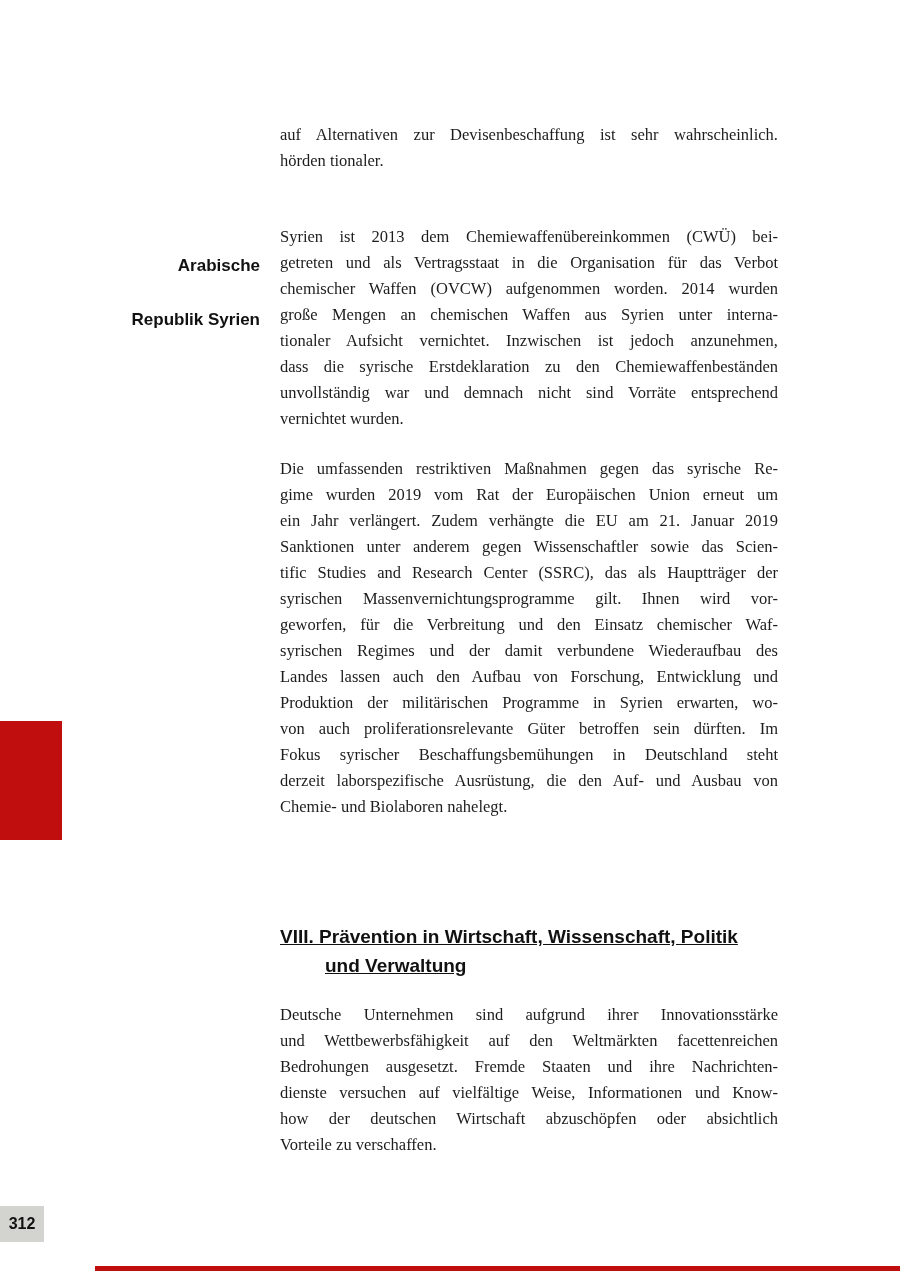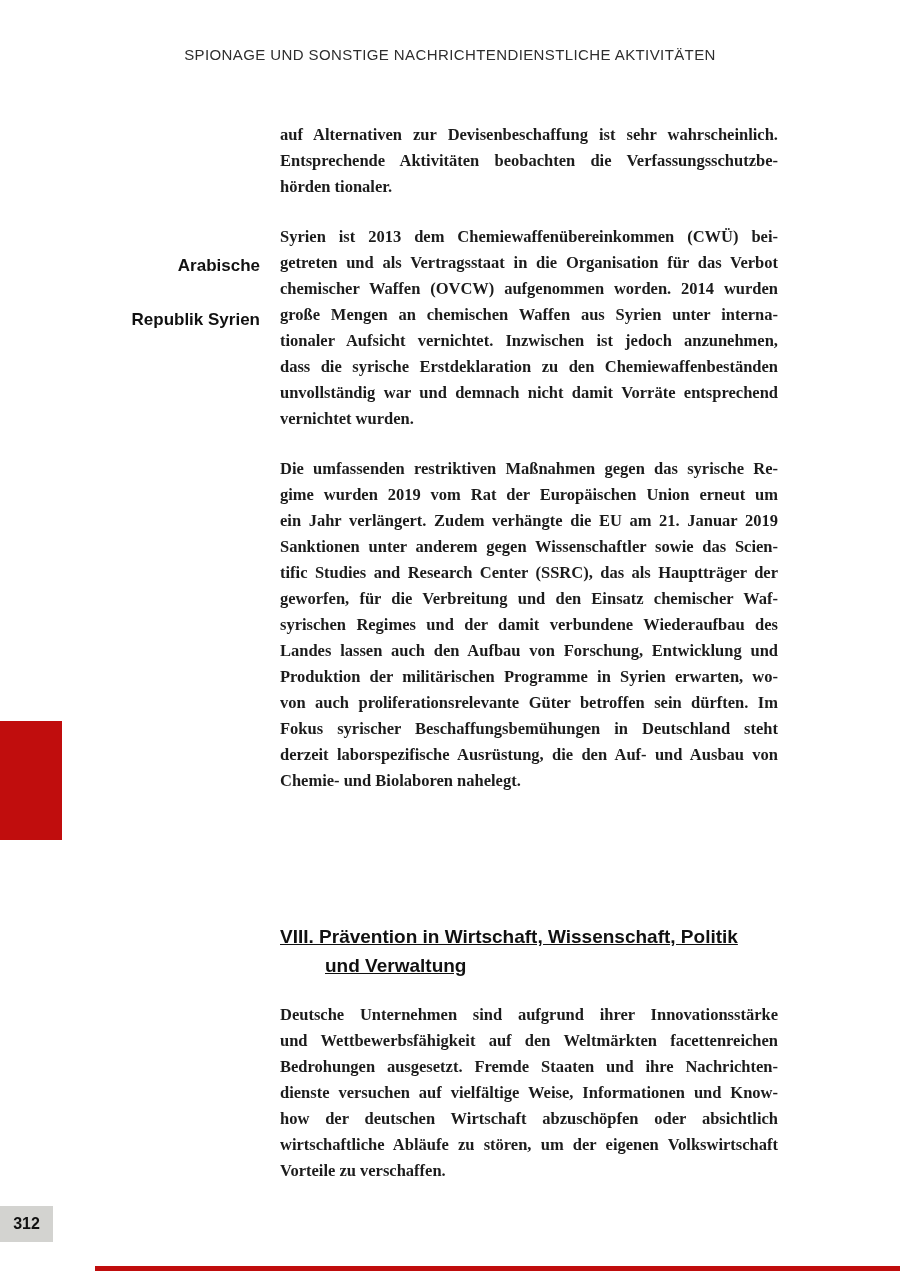--- a/index.html
+++ b/index.html
@@ -6,82 +6,81 @@
   .page{
     position:relative;width:900px;height:1276px;background:#ffffff;
     font-family:"Liberation Serif","DejaVu Serif",serif;color:#1c1c1c;overflow:hidden;
   }
   .running-header{
     position:absolute;top:46px;left:0;width:900px;text-align:center;
     font-family:"Liberation Sans","DejaVu Sans",sans-serif;
     font-size:15px;letter-spacing:0.4px;color:#2e2e2e;
   }
   .para{position:absolute;left:280px;width:498px;font-size:16.5px;line-height:26px;}
-  .tline{text-align:justify;text-align-last:justify;white-space:nowrap;height:26px;font-weight:bold;}
+  .tline{text-align:justify;text-align-last:justify;white-space:nowrap;height:26px;}
   .para .tline:last-child{text-align-last:left;}
   .para-1{top:122px;}
   .para-2{top:224px;}
   .para-3{top:456px;}
   .para-4{top:1002px;}
   .margin-label{
     position:absolute;top:225px;left:60px;width:200px;text-align:right;
     font-family:"Liberation Sans","DejaVu Sans",sans-serif;
     font-weight:bold;font-size:17px;line-height:26px;color:#111;
   }
   .margin-label .tline{text-align:right;text-align-last:right;white-space:nowrap;height:26px;margin-top:28px;}
   .section-heading{
     position:absolute;top:922px;left:280px;width:500px;
     font-family:"Liberation Sans","DejaVu Sans",sans-serif;
     font-weight:bold;font-size:19px;line-height:29px;color:#111;text-decoration:underline;
   }
   .section-heading .h-line2{padding-left:45px;}
   .red-bar{position:absolute;left:0;top:721px;width:62px;height:119px;}
   .pagenum-box{
-    position:absolute;left:0;top:1206px;width:53px;height:36px;
+    position:absolute;left:0;top:1206px;width:44px;height:36px;
     display:flex;align-items:center;justify-content:center;
     font-family:"Liberation Sans","DejaVu Sans",sans-serif;
     font-weight:bold;font-size:16px;color:#111;
   }
   .footer-rule{position:absolute;left:95px;top:1266px;width:805px;height:5px;}
 </style>
 </head>
 <body>
 
 <div class="page">
 
-  <div class="running-header">SPIONAGE UND SONSTIGE NACHRICHTENDIENSTLICHE AKTIVITÄTEN</div>
 
   <div class="para para-1">
       <div class="tline">auf Alternativen zur Devisenbeschaffung ist sehr wahrscheinlich.</div>
-      <div class="tline">Entsprechende Aktivitäten beobachten die Verfassungsschutzbe-</div>
       <div class="tline">hörden tionaler.</div>
     </div>
 
   <div class="margin-label">
       <div class="tline">Arabische</div>
       <div class="tline">Republik Syrien</div>
     </div>
 
   <div class="para para-2">
       <div class="tline">Syrien ist 2013 dem Chemiewaffenübereinkommen (CWÜ) bei-</div>
       <div class="tline">getreten und als Vertragsstaat in die Organisation für das Verbot</div>
       <div class="tline">chemischer Waffen (OVCW) aufgenommen worden. 2014 wurden</div>
       <div class="tline">große Mengen an chemischen Waffen aus Syrien unter interna-</div>
       <div class="tline">tionaler Aufsicht vernichtet. Inzwischen ist jedoch anzunehmen,</div>
       <div class="tline">dass die syrische Erstdeklaration zu den Chemiewaffenbeständen</div>
-      <div class="tline">unvollständig war und demnach nicht damit Vorräte entsprechend</div>
+      <div class="tline">unvollständig war und demnach nicht sind Vorräte entsprechend</div>
       <div class="tline">vernichtet wurden.</div>
     </div>
 
   <div class="para para-3">
       <div class="tline">Die umfassenden restriktiven Maßnahmen gegen das syrische Re-</div>
       <div class="tline">gime wurden 2019 vom Rat der Europäischen Union erneut um</div>
       <div class="tline">ein Jahr verlängert. Zudem verhängte die EU am 21. Januar 2019</div>
       <div class="tline">Sanktionen unter anderem gegen Wissenschaftler sowie das Scien-</div>
       <div class="tline">tific Studies and Research Center (SSRC), das als Hauptträger der</div>
+      <div class="tline">syrischen Massenvernichtungsprogramme gilt. Ihnen wird vor-</div>
       <div class="tline">geworfen, für die Verbreitung und den Einsatz chemischer Waf-</div>
       <div class="tline">syrischen Regimes und der damit verbundene Wiederaufbau des</div>
       <div class="tline">Landes lassen auch den Aufbau von Forschung, Entwicklung und</div>
       <div class="tline">Produktion der militärischen Programme in Syrien erwarten, wo-</div>
       <div class="tline">von auch proliferationsrelevante Güter betroffen sein dürften. Im</div>
       <div class="tline">Fokus syrischer Beschaffungsbemühungen in Deutschland steht</div>
       <div class="tline">derzeit laborspezifische Ausrüstung, die den Auf- und Ausbau von</div>
       <div class="tline">Chemie- und Biolaboren nahelegt.</div>
     </div>
 
@@ -91,21 +90,20 @@
     <div class="h-line1">VIII. Prävention in Wirtschaft, Wissenschaft, Politik</div>
     <div class="h-line2">und Verwaltung</div>
   </div>
 
   <div class="para para-4">
       <div class="tline">Deutsche Unternehmen sind aufgrund ihrer Innovationsstärke</div>
       <div class="tline">und Wettbewerbsfähigkeit auf den Weltmärkten facettenreichen</div>
       <div class="tline">Bedrohungen ausgesetzt. Fremde Staaten und ihre Nachrichten-</div>
       <div class="tline">dienste versuchen auf vielfältige Weise, Informationen und Know-</div>
       <div class="tline">how der deutschen Wirtschaft abzuschöpfen oder absichtlich</div>
-      <div class="tline">wirtschaftliche Abläufe zu stören, um der eigenen Volkswirtschaft</div>
       <div class="tline">Vorteile zu verschaffen.</div>
     </div>
 
   <div class="pagenum-box" style="background: rgb(211, 211, 208);">
     <span>312</span>
   </div>
 
   <div class="footer-rule" style="background: rgb(192, 13, 13);"></div>
 
 </div>

